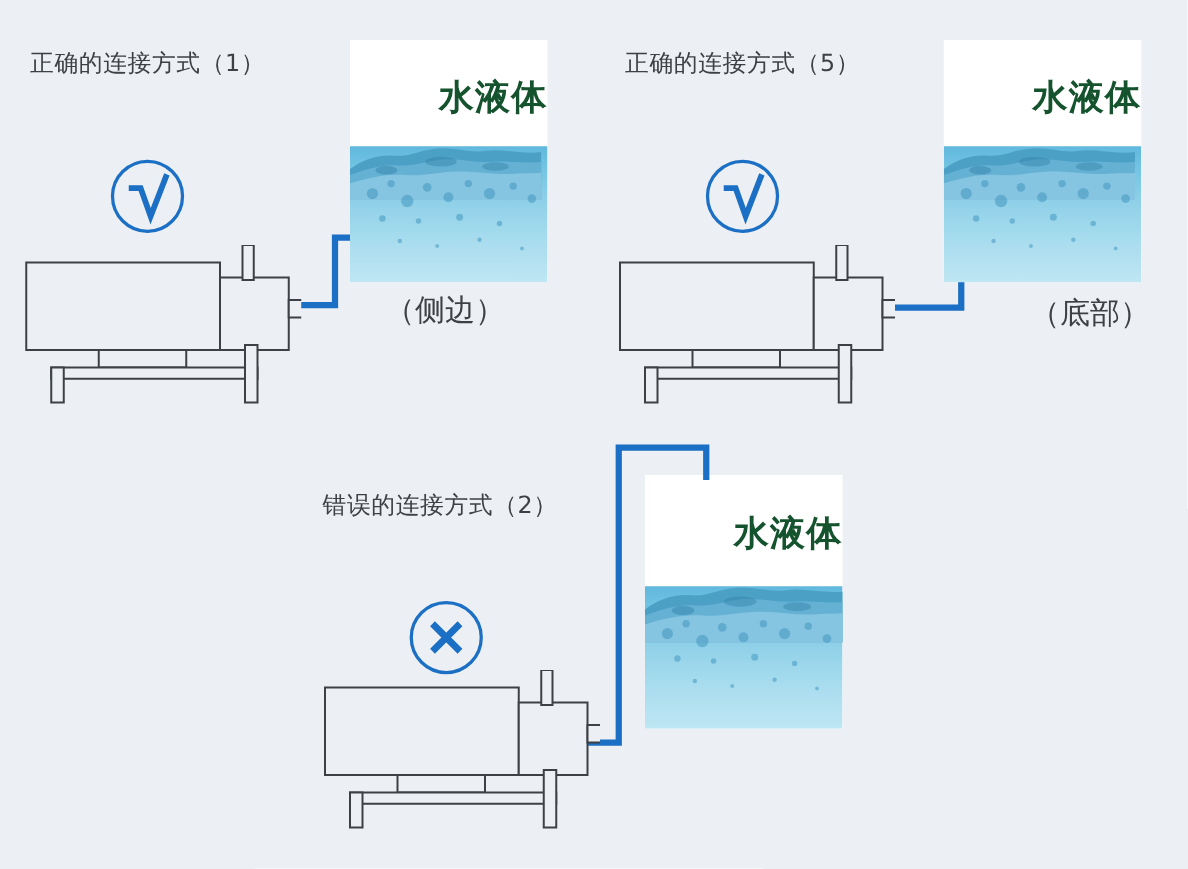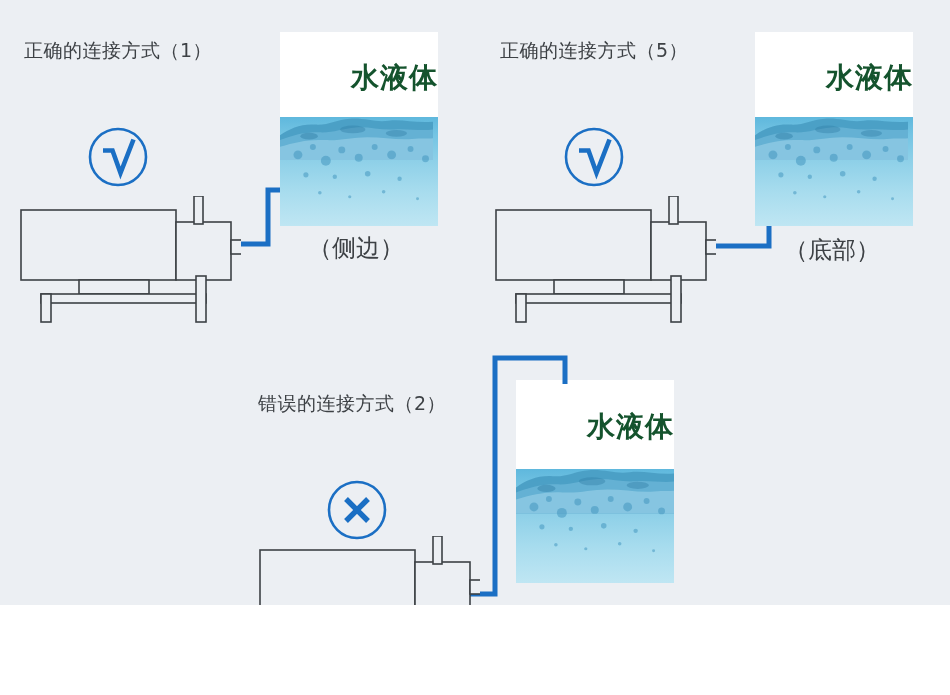--- a/index.html
+++ b/index.html
@@ -3,21 +3,21 @@
 <meta charset="utf-8">
 <style>
   html, body {
     margin: 0;
     padding: 0;
     background: #ffffff;
   }
   #canvas {
     position: relative;
     width: 950px;
-    height: 605px;
+    height: 695px;
     background: #eceff3;
     overflow: hidden;
     font-family: "DejaVu Sans", "Liberation Sans", sans-serif;
   }
 
   
   .panel-title {
     position: absolute;
     font-size: 19px;
     color: #3d4145;
@@ -210,21 +210,21 @@
           <circle cx="88" cy="57" r="2.8"></circle>
             <circle cx="120" cy="62" r="2.2"></circle>
           <circle cx="40" cy="76" r="1.8"></circle>
             <circle cx="70" cy="80" r="1.6"></circle>
           <circle cx="104" cy="75" r="1.8"></circle>
             <circle cx="138" cy="82" r="1.5"></circle>
         </g>
       </svg>
     </div>
 
-    <div class="tank-caption" style="left:784px; top:234px;">（底部）</div>
+    <div class="tank-caption" style="left:824px; top:234px;">（底部）</div>
 
     <svg class="pipe" style="left:697px; top:218px; width:85px; height:40px;">
       <path d="M4,28 H72 V4" fill="none" stroke="#1b6fc4" stroke-width="5" stroke-linejoin="miter" stroke-linecap="butt"></path>
     </svg>
 
     <svg class="pump" style="left:491px; top:196px; width:225px; height:128px;">
       <g fill="#eceff3" stroke="#3d4145" stroke-width="1.6">
         <rect x="5" y="14" width="155" height="70"></rect>
         <rect x="160" y="26" width="55" height="58"></rect>
         <rect x="178" y="0" width="9" height="28"></rect>

